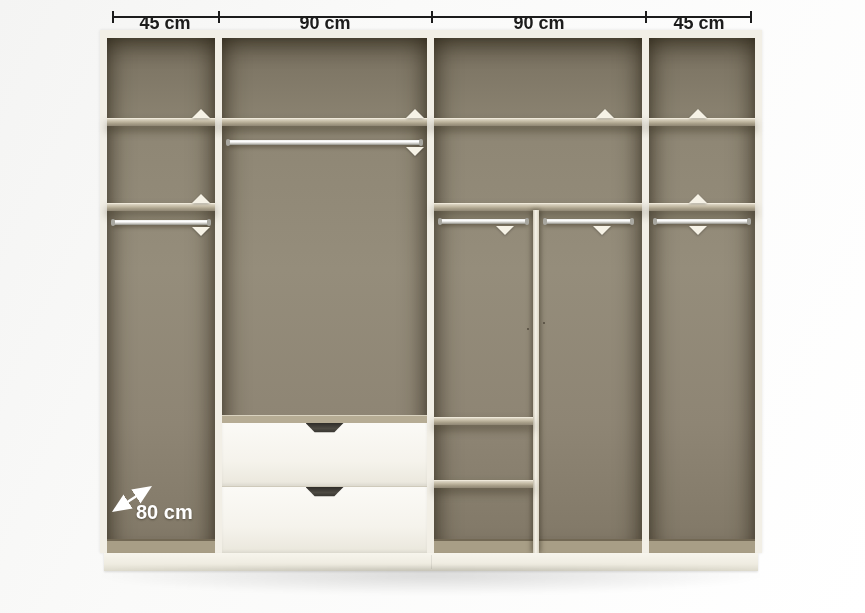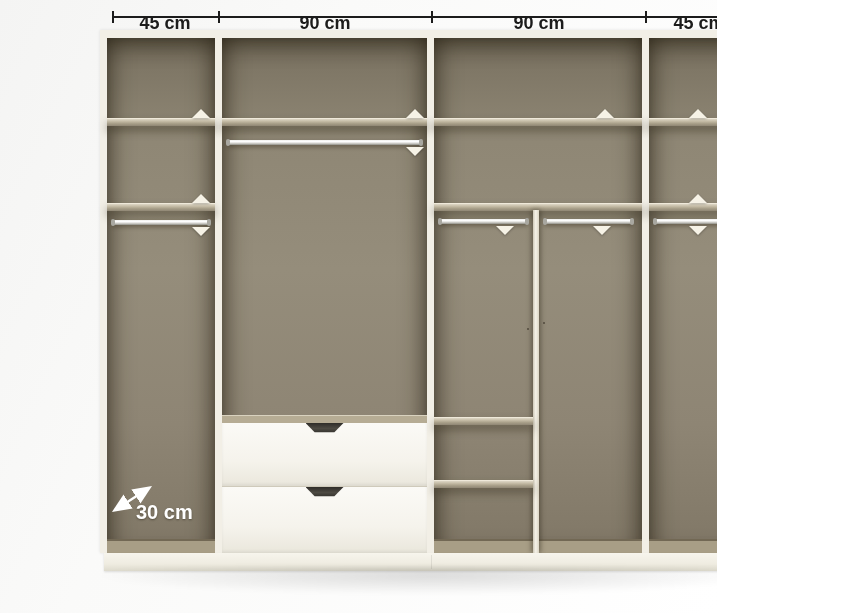--- a/index.html
+++ b/index.html
@@ -1,17 +1,17 @@
 <!DOCTYPE html>
 <html style="--frame: #f2efe6; --interior: #8d8473; --shelf: #b3aa94; --drawer_front: #f6f4ed; --handle: #3c3a35; --rail: #c9c8c2; --annotation_text: #1c1c1c; --depth_text: #ffffff; --background: #fafafa;"><head>
 <meta charset="utf-8">
 <style>
   html,body{margin:0;padding:0;background:#fff;}
   .stage{
-    position:relative;width:717px;height:613px;overflow:hidden;
+    position:relative;width:865px;height:613px;overflow:hidden;
     background:linear-gradient(115deg,#f4f4f3 0%,#fafaf9 35%,#ffffff 100%);
     font-family:"Liberation Sans","DejaVu Sans",sans-serif;
   }
   
   .dim-line{position:absolute;left:112px;top:16px;width:640px;height:2px;background:var(--annotation_text,#1c1c1c);}
   .tick{position:absolute;top:-5px;width:2px;height:12px;background:var(--annotation_text,#1c1c1c);}
   .dim-label{
     position:absolute;top:-3px;transform:translateX(-50%);
     font-size:18px;font-weight:700;color:var(--annotation_text,#1c1c1c);white-space:nowrap;
   }
@@ -166,15 +166,15 @@
   <div class="ground-shadow"></div>
 
   <svg class="depth-arrow" width="54" height="38" viewBox="0 0 54 38">
     <defs>
       <marker id="ah" markerWidth="9" markerHeight="8" refX="6.5" refY="3.5" orient="auto-start-reverse">
         <path d="M0,0 L8,3.5 L0,7 Z" fill="#ffffff"></path>
       </marker>
     </defs>
     <line x1="10" y1="30" x2="44" y2="8" stroke="#ffffff" stroke-width="2.4" marker-start="url(#ah)" marker-end="url(#ah)"></line>
   </svg>
-  <span class="depth-label">30 cm</span>
+  <span class="depth-label">80 cm</span>
 
 </div>
 
 </body></html>

